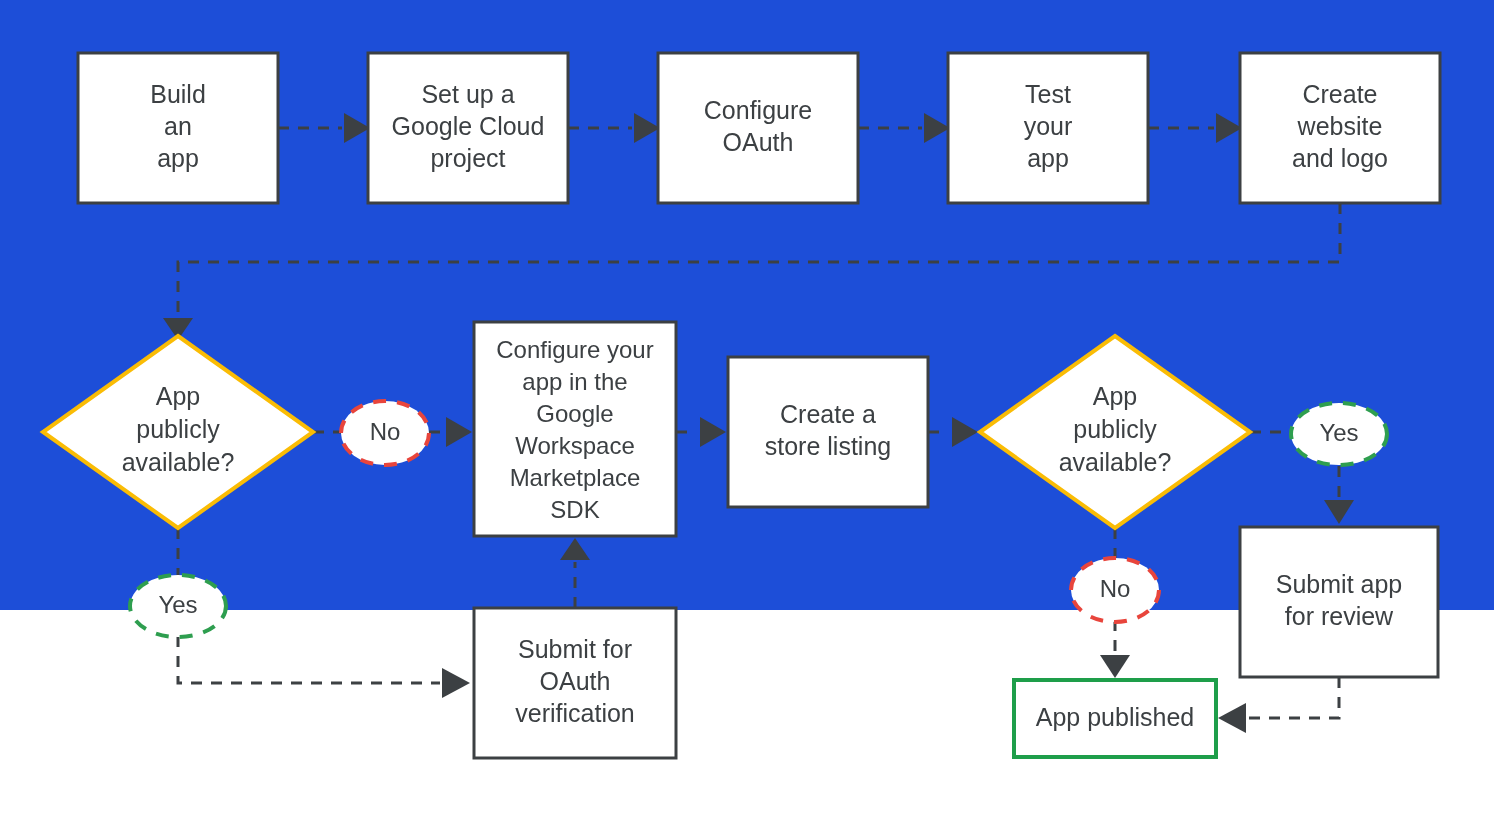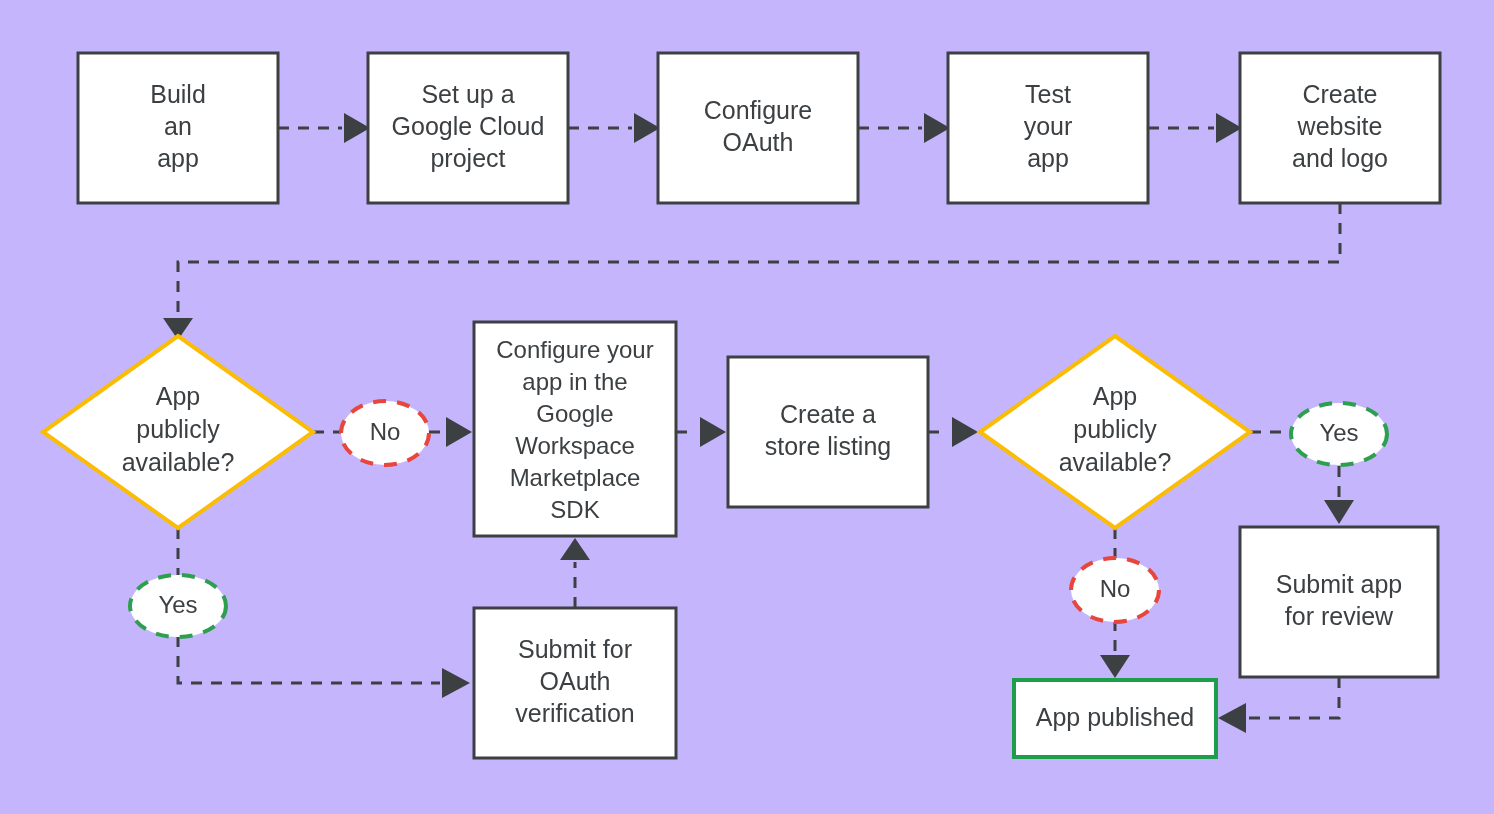--- a/index.html
+++ b/index.html
@@ -10,22 +10,22 @@
   }
   body {
     width: 1494px;
     height: 814px;
     overflow: hidden;
     font-family: "Liberation Sans", "DejaVu Sans", sans-serif;
   }
   #flow-root {
     position: relative;
     width: 1494px;
-    height: 814px;
-    background: #c4b5fd;
+    height: 610px;
+    background: #1d4ed8;
   }
   svg#flow-svg {
     display: block;
     width: 1494px;
     height: 814px;
   }
   .node-box {
     fill: #ffffff;
     stroke: #3C4043;
     stroke-width: 3;

